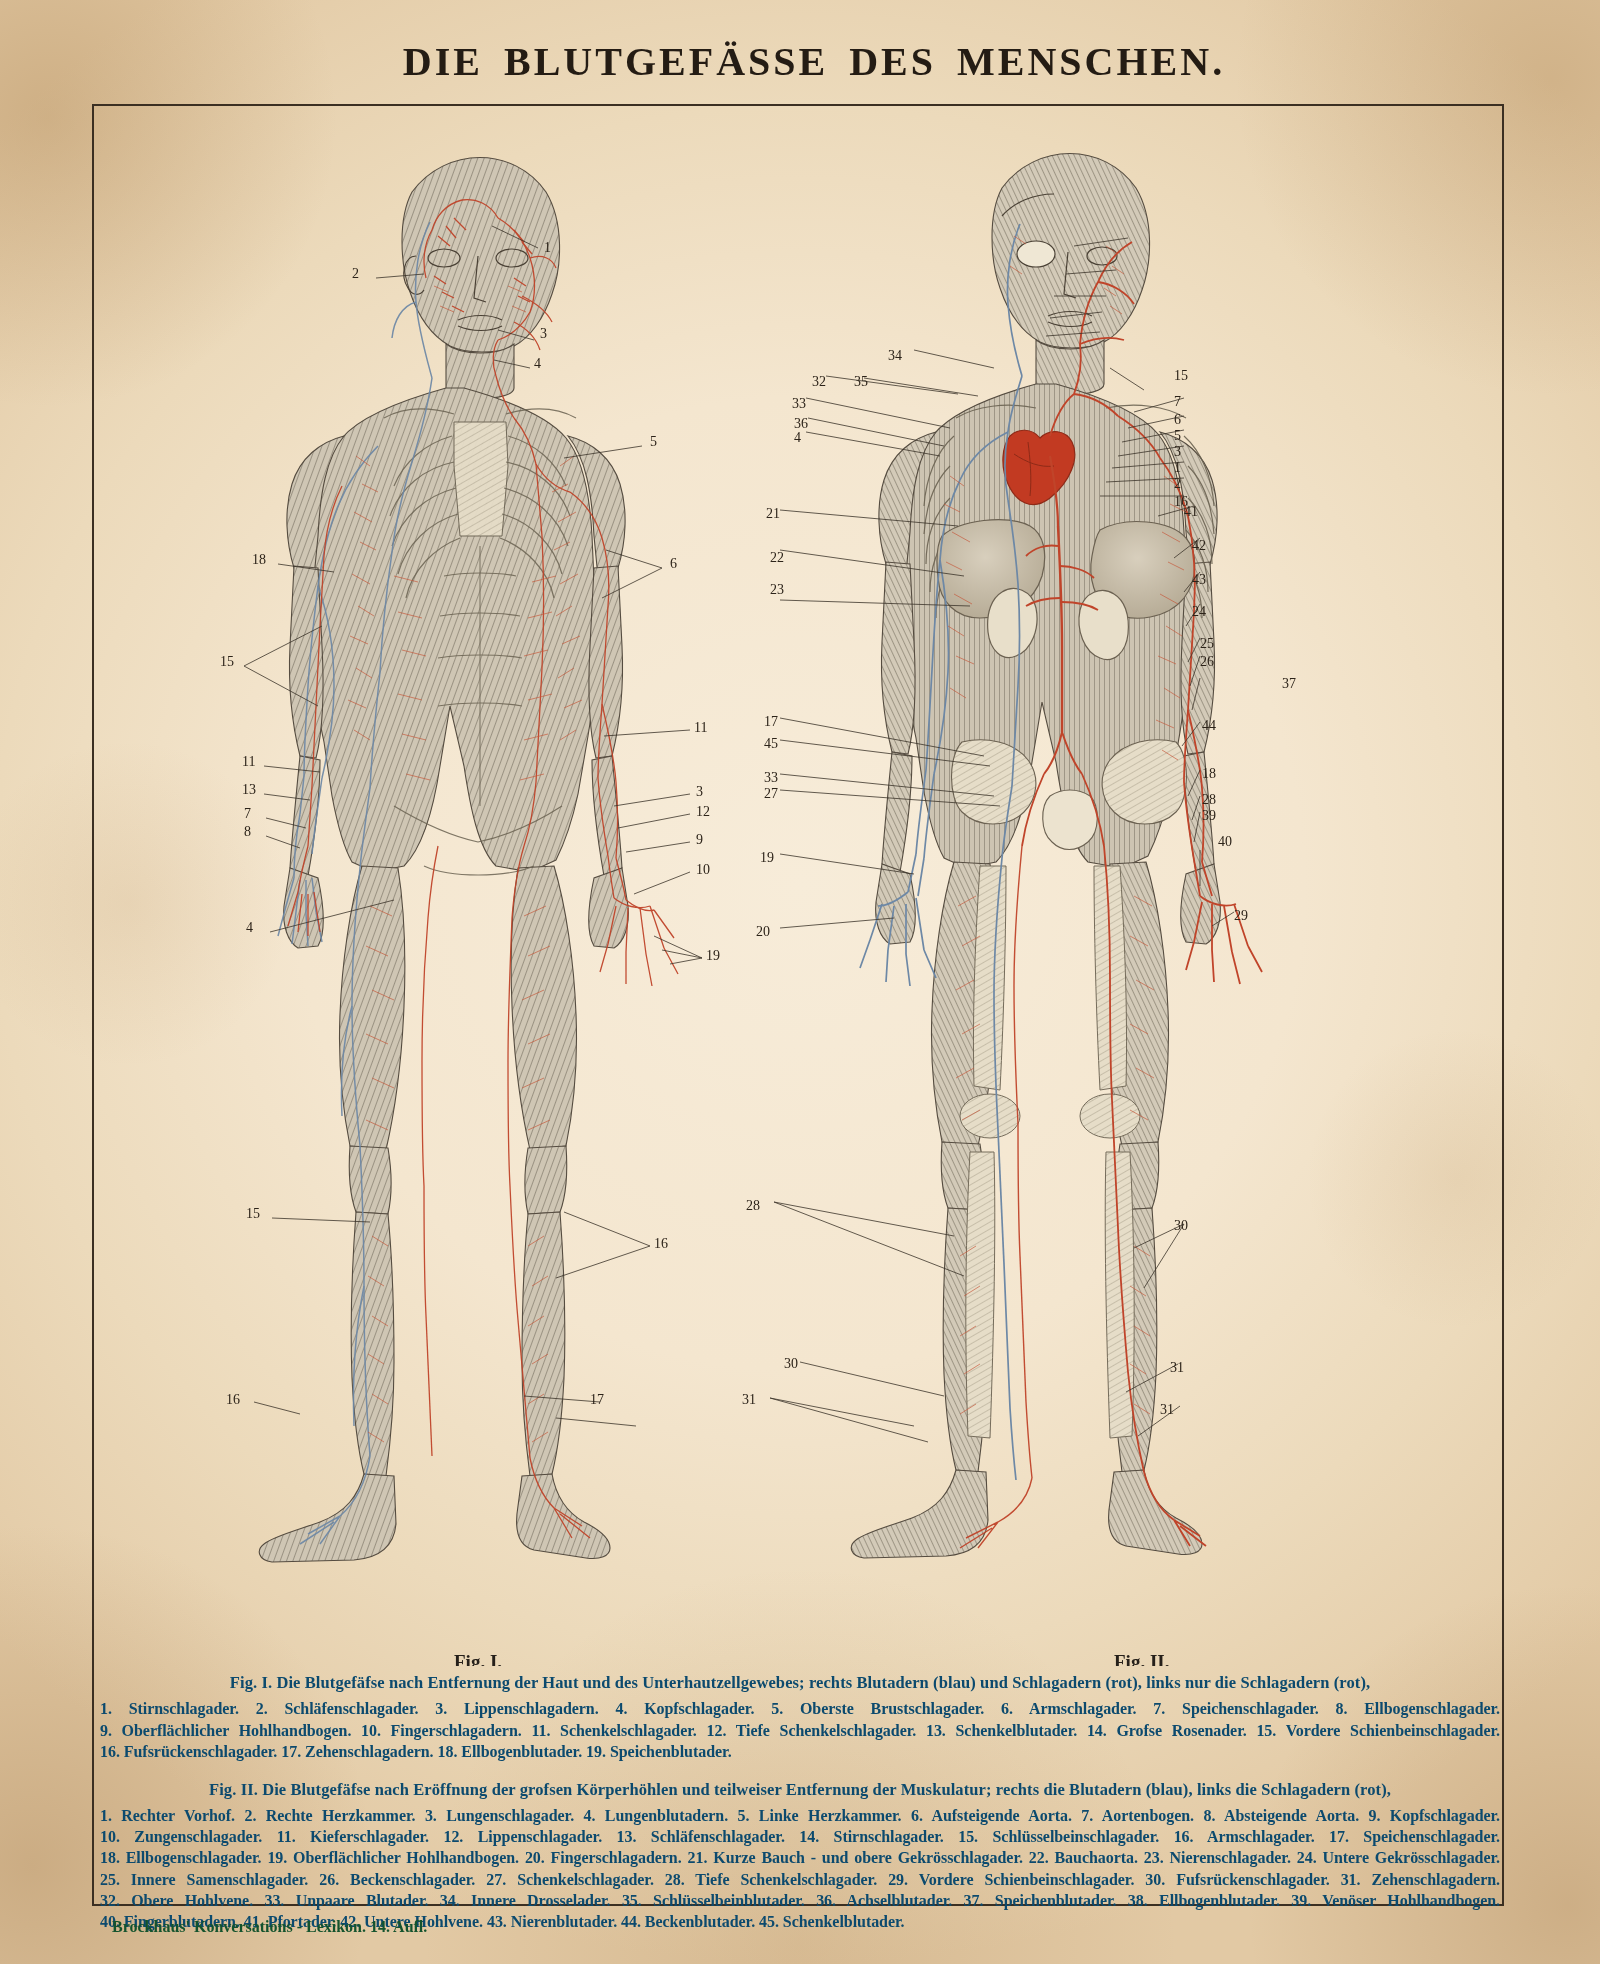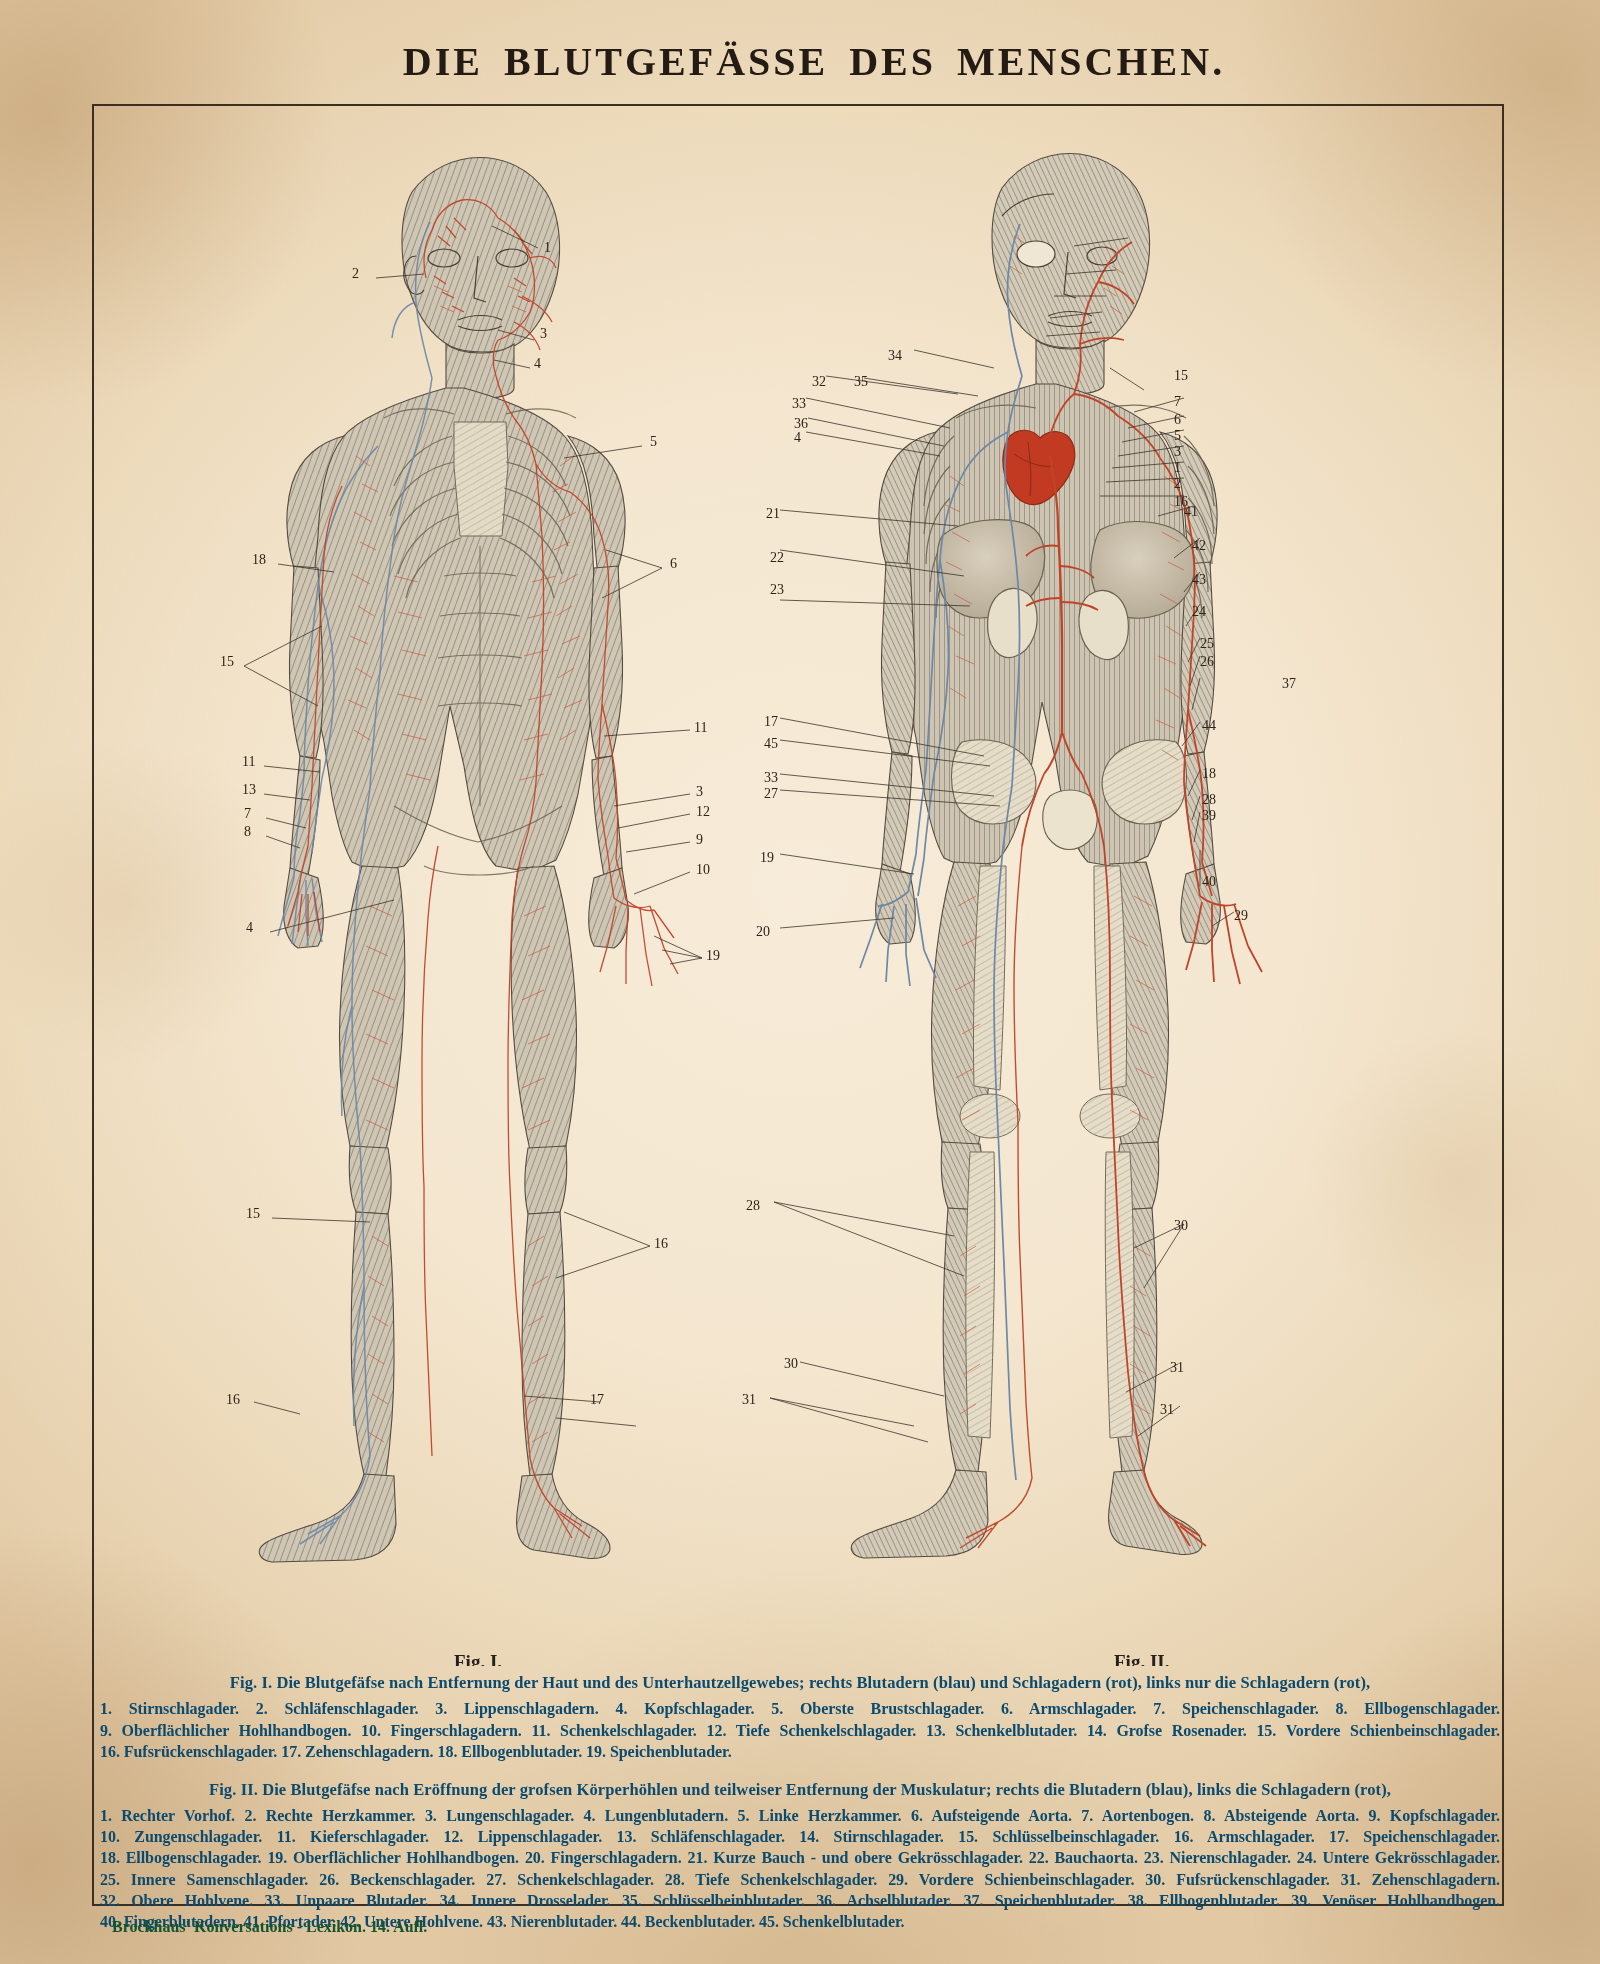--- a/index.html
+++ b/index.html
@@ -630,21 +630,21 @@
 
     <div class="num" style="left:670px;top:608px;">17</div>
     <div class="num" style="left:1108px;top:612px;">44</div>
     <div class="num" style="left:670px;top:630px;">45</div>
     <div class="num" style="left:670px;top:664px;">33</div>
     <div class="num" style="left:670px;top:680px;">27</div>
     <div class="num" style="left:1108px;top:660px;">18</div>
     <div class="num" style="left:1108px;top:686px;">28</div>
     <div class="num" style="left:1108px;top:702px;">39</div>
     <div class="num" style="left:666px;top:744px;">19</div>
-    <div class="num" style="left:1108px;top:768px;">40</div>
+    <div class="num" style="left:1108px;top:728px;padding-left:16px;">40</div>
     <div class="num" style="left:662px;top:818px;">20</div>
     <div class="num" style="left:1140px;top:802px;">29</div>
 
     <div class="num" style="left:652px;top:1092px;">28</div>
     <div class="num" style="left:1080px;top:1112px;">30</div>
     <div class="num" style="left:690px;top:1250px;">30</div>
     <div class="num" style="left:1076px;top:1254px;">31</div>
     <div class="num" style="left:648px;top:1286px;">31</div>
     <div class="num" style="left:1066px;top:1296px;">31</div>
 

